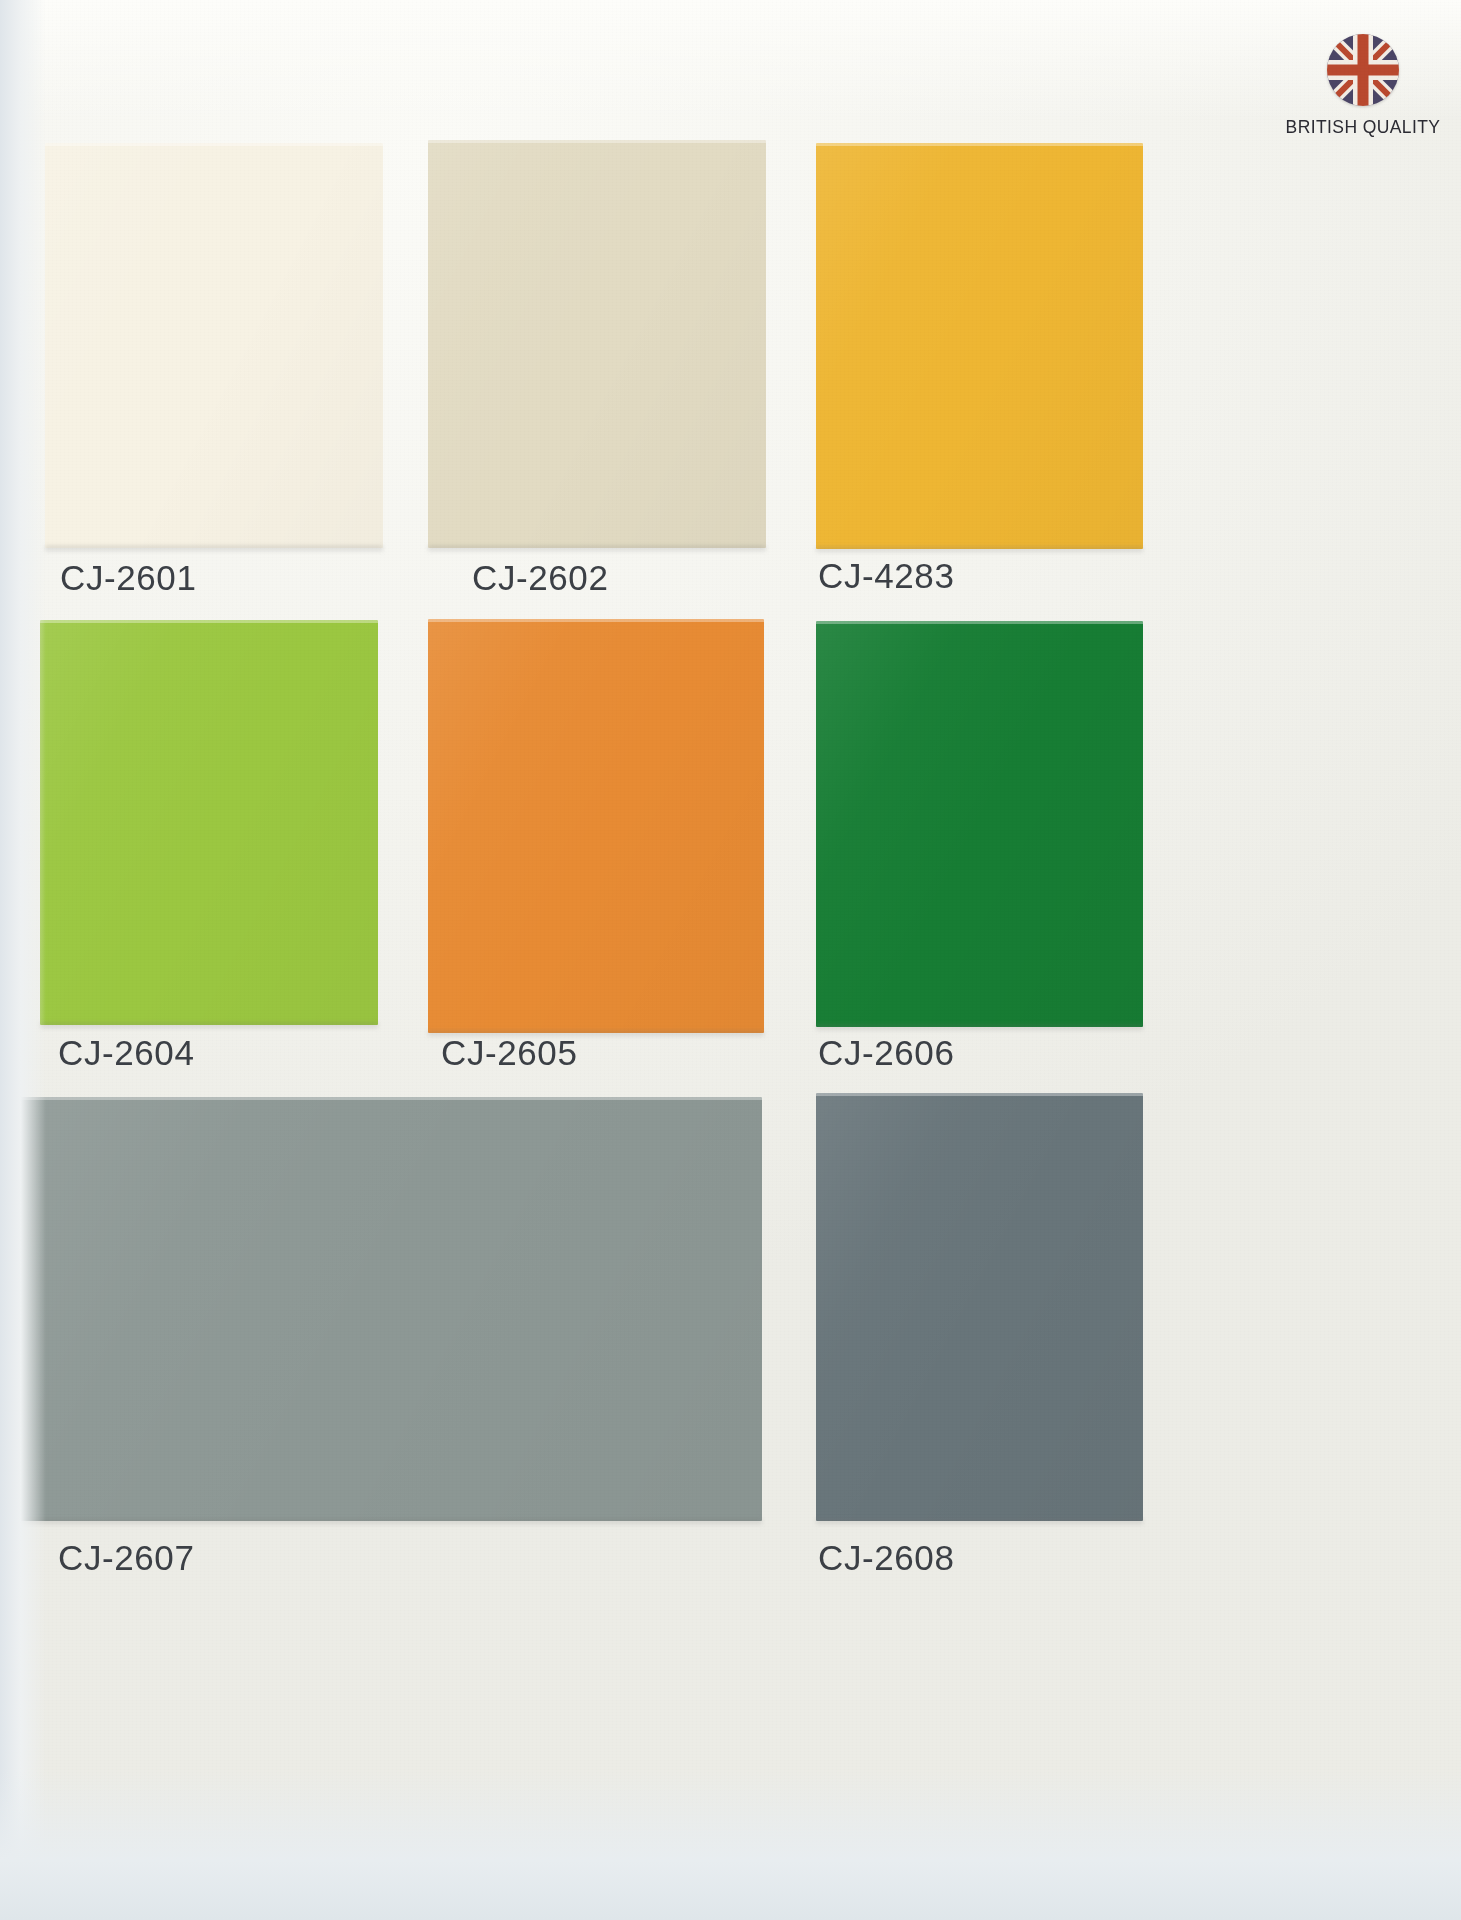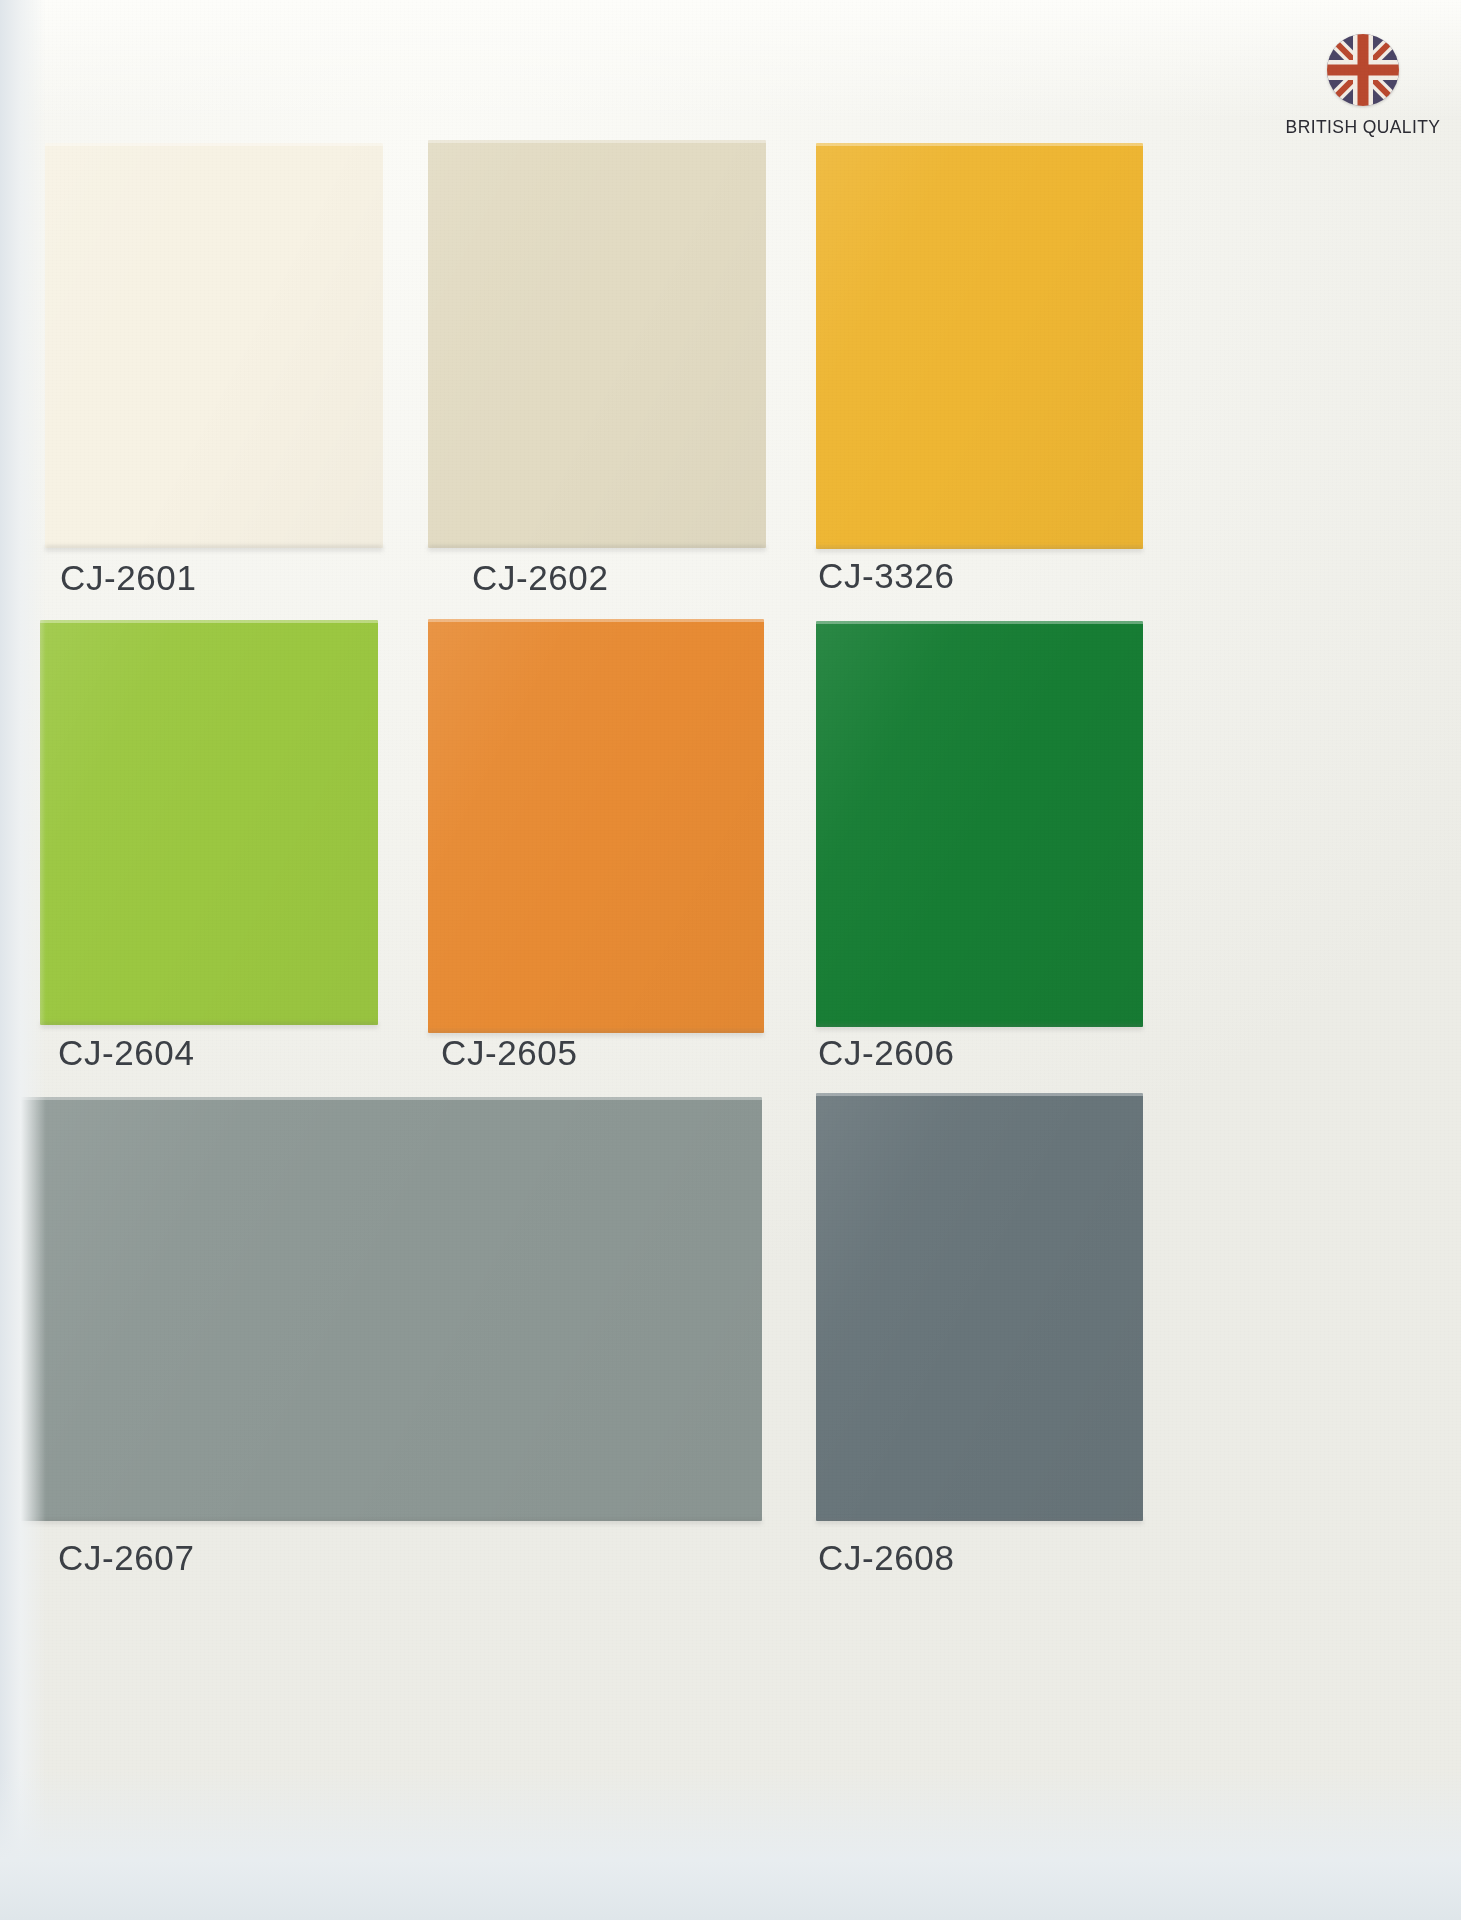--- a/index.html
+++ b/index.html
@@ -220,21 +220,21 @@
       <div class="swatch-cell">
         <div class="panel" style="left: 428px; top: 140px; width: 338px; height: 408px; background: rgb(226, 219, 195);">
           <div class="sheen"></div>
         </div>
         <div class="panel-label" style="left: 434px; top: 558px; margin-left: 38px;">CJ-2602</div>
       </div>
       <div class="swatch-cell">
         <div class="panel" style="left: 816px; top: 143px; width: 327px; height: 406px; background: rgb(238, 182, 51);">
           <div class="sheen"></div>
         </div>
-        <div class="panel-label" style="left: 818px; top: 556px;">CJ-3326</div>
+        <div class="panel-label" style="left: 818px; top: 556px;">CJ-4283</div>
       </div>
       <div class="swatch-cell">
         <div class="panel" style="left: 40px; top: 620px; width: 338px; height: 405px; background: rgb(155, 199, 65);">
           <div class="sheen"></div>
         </div>
         <div class="panel-label" style="left: 58px; top: 1033px;">CJ-2604</div>
       </div>
       <div class="swatch-cell">
         <div class="panel" style="left: 428px; top: 619px; width: 336px; height: 414px; background: rgb(231, 139, 52);">
           <div class="sheen"></div>

